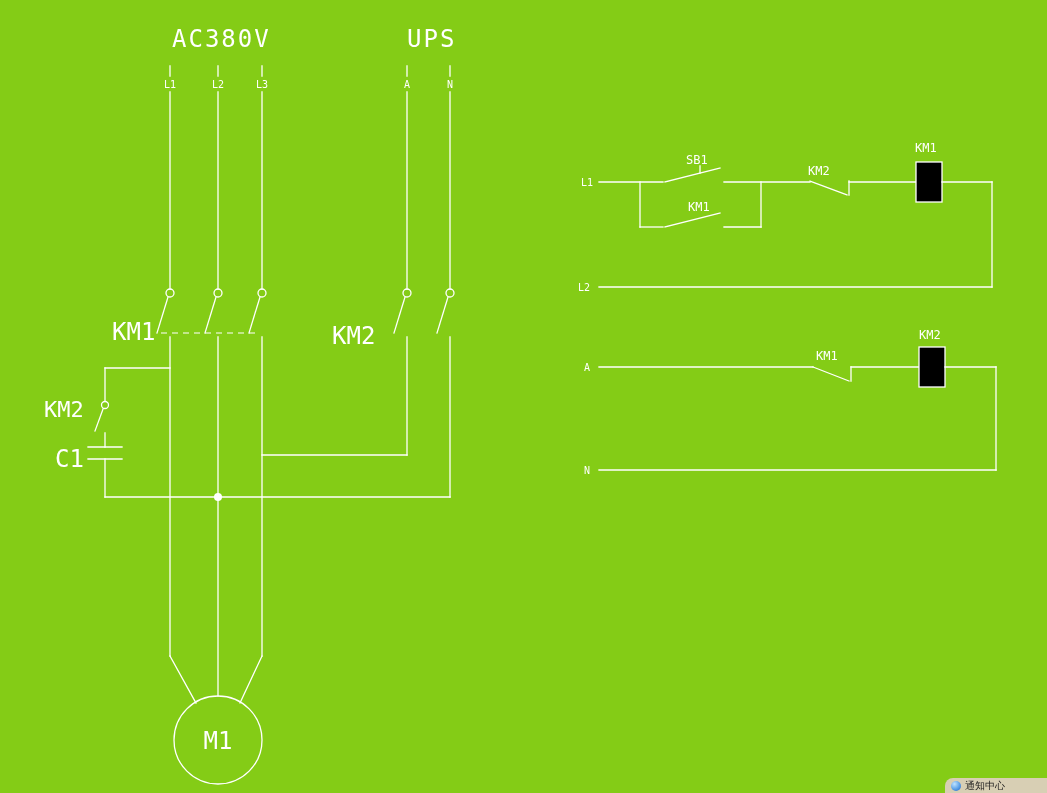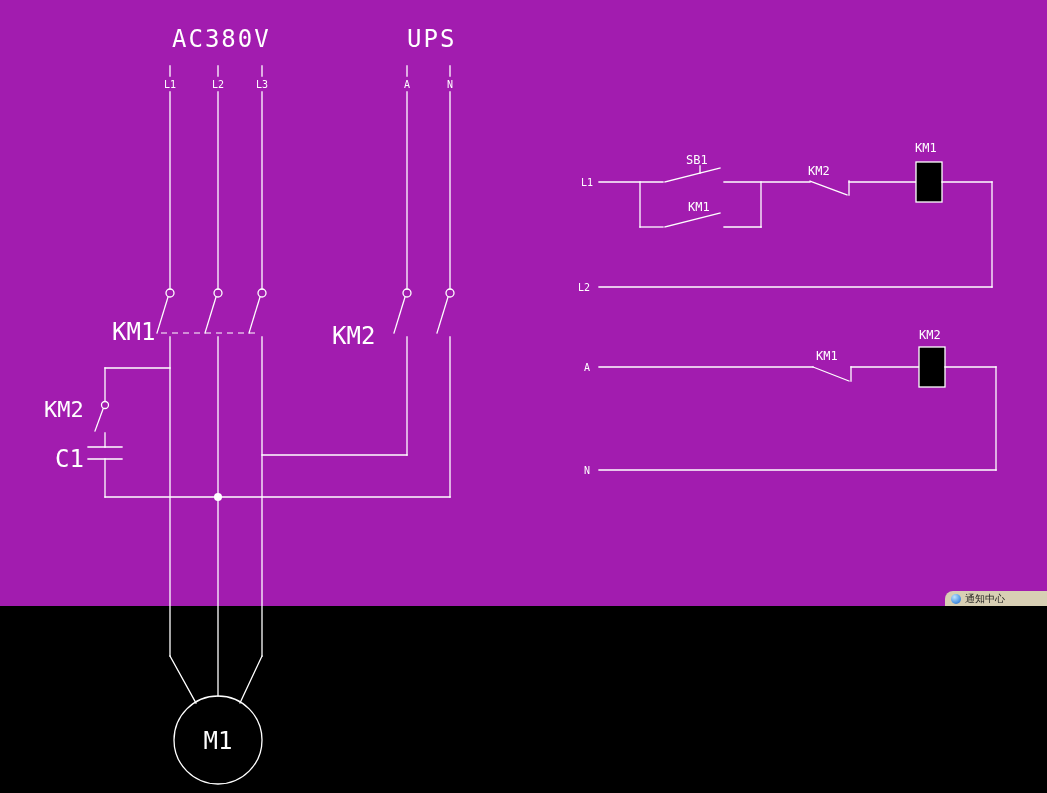--- a/index.html
+++ b/index.html
@@ -7,22 +7,22 @@
     padding: 0;
     width: 1047px;
     height: 793px;
     background: #000000;
     overflow: hidden;
     font-family: "DejaVu Sans Mono", monospace;
   }
   .stage {
     position: relative;
     width: 1047px;
-    height: 606px;
-    background: #a21caf;
+    height: 793px;
+    background: #84cc16;
   }
   svg { position: absolute; left: 0; top: 0; }
   .wire {
     stroke: #ffffff;
     stroke-width: 1.3;
     fill: none;
     stroke-linecap: square;
   }
   .wire-dashed {
     stroke: #ffffff;

